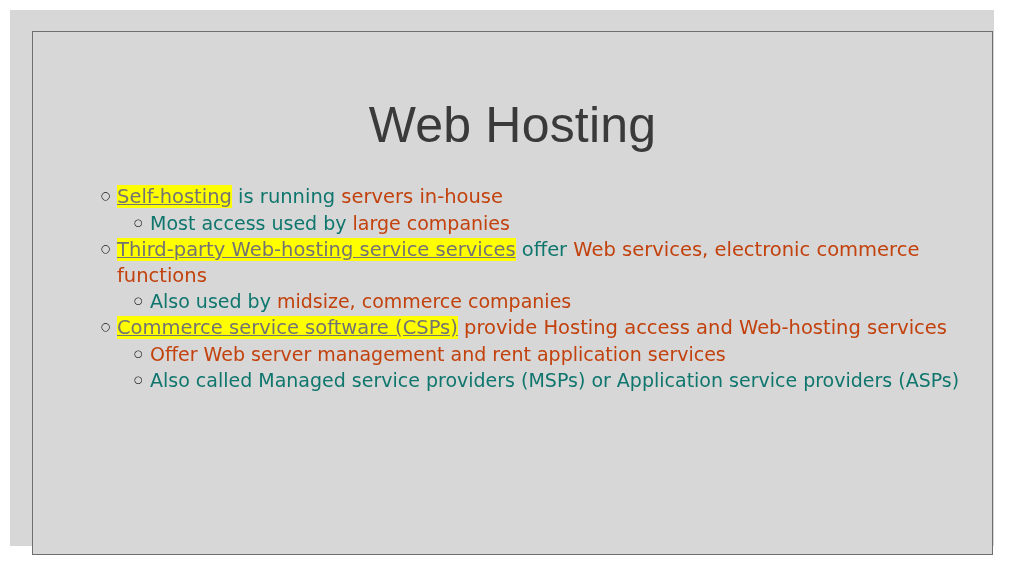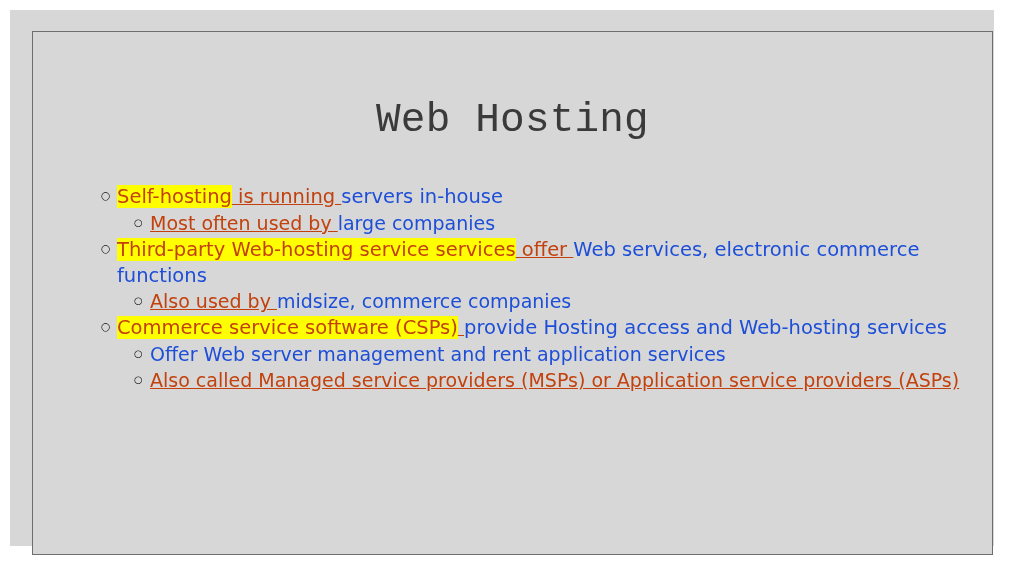--- a/index.html
+++ b/index.html
@@ -34,25 +34,25 @@
     box-sizing: border-box;
     background: #d7d7d7;
   }
 
   .slide-title {
     position: absolute;
     left: 0;
     top: 66px;
     width: 100%;
     text-align: center;
-    font-size: 41px;
+    font-size: 50px;
     font-weight: 300;
     letter-spacing: 0.2px;
     color: #3a3a3a;
-    font-family: Liberation Mono, monospace;
+    font-family: Liberation Sans, sans-serif;
     line-height: 1.1;
   }
 
   .body-block {
     position: absolute;
     left: 68px;
     top: 152px;
     width: 860px;
   }
 
@@ -94,46 +94,46 @@
     padding-top: 5px;
     color: #0d0d0d;
   }
 
   .btext {
     flex: 1;
   }
 
   .hl {
     background: #ffff00;
+    color: #737373;
+    text-decoration: underline;
+  }
+  .red {
     color: #c2410c;
   }
-  .red {
-    color: #1d4ed8;
-  }
   .blk {
-    color: #c2410c;
-    text-decoration: underline;
+    color: #0f766e;
   }
 </style>
 </head>
 <body>
 
 <div class="slide-canvas">
   <div class="slide-frame">
 
     <div class="slide-title">Web Hosting</div>
 
     <div class="body-block">
         <div class="bullet lvl1">
           <span class="marker">○</span>
           <span class="btext"><span class="hl">Self-hosting</span><span class="blk"> is running </span><span class="red">servers in-house</span></span>
         </div>
         <div class="bullet lvl2">
           <span class="marker">○</span>
-          <span class="btext"><span class="blk">Most often used by </span><span class="red">large companies</span></span>
+          <span class="btext"><span class="blk">Most access used by </span><span class="red">large companies</span></span>
         </div>
         <div class="bullet lvl1">
           <span class="marker">○</span>
           <span class="btext"><span class="hl">Third-party Web-hosting service services</span><span class="blk"> offer </span><span class="red">Web services, electronic commerce functions</span></span>
         </div>
         <div class="bullet lvl2">
           <span class="marker">○</span>
           <span class="btext"><span class="blk">Also used by </span><span class="red">midsize, commerce companies</span></span>
         </div>
         <div class="bullet lvl1">

